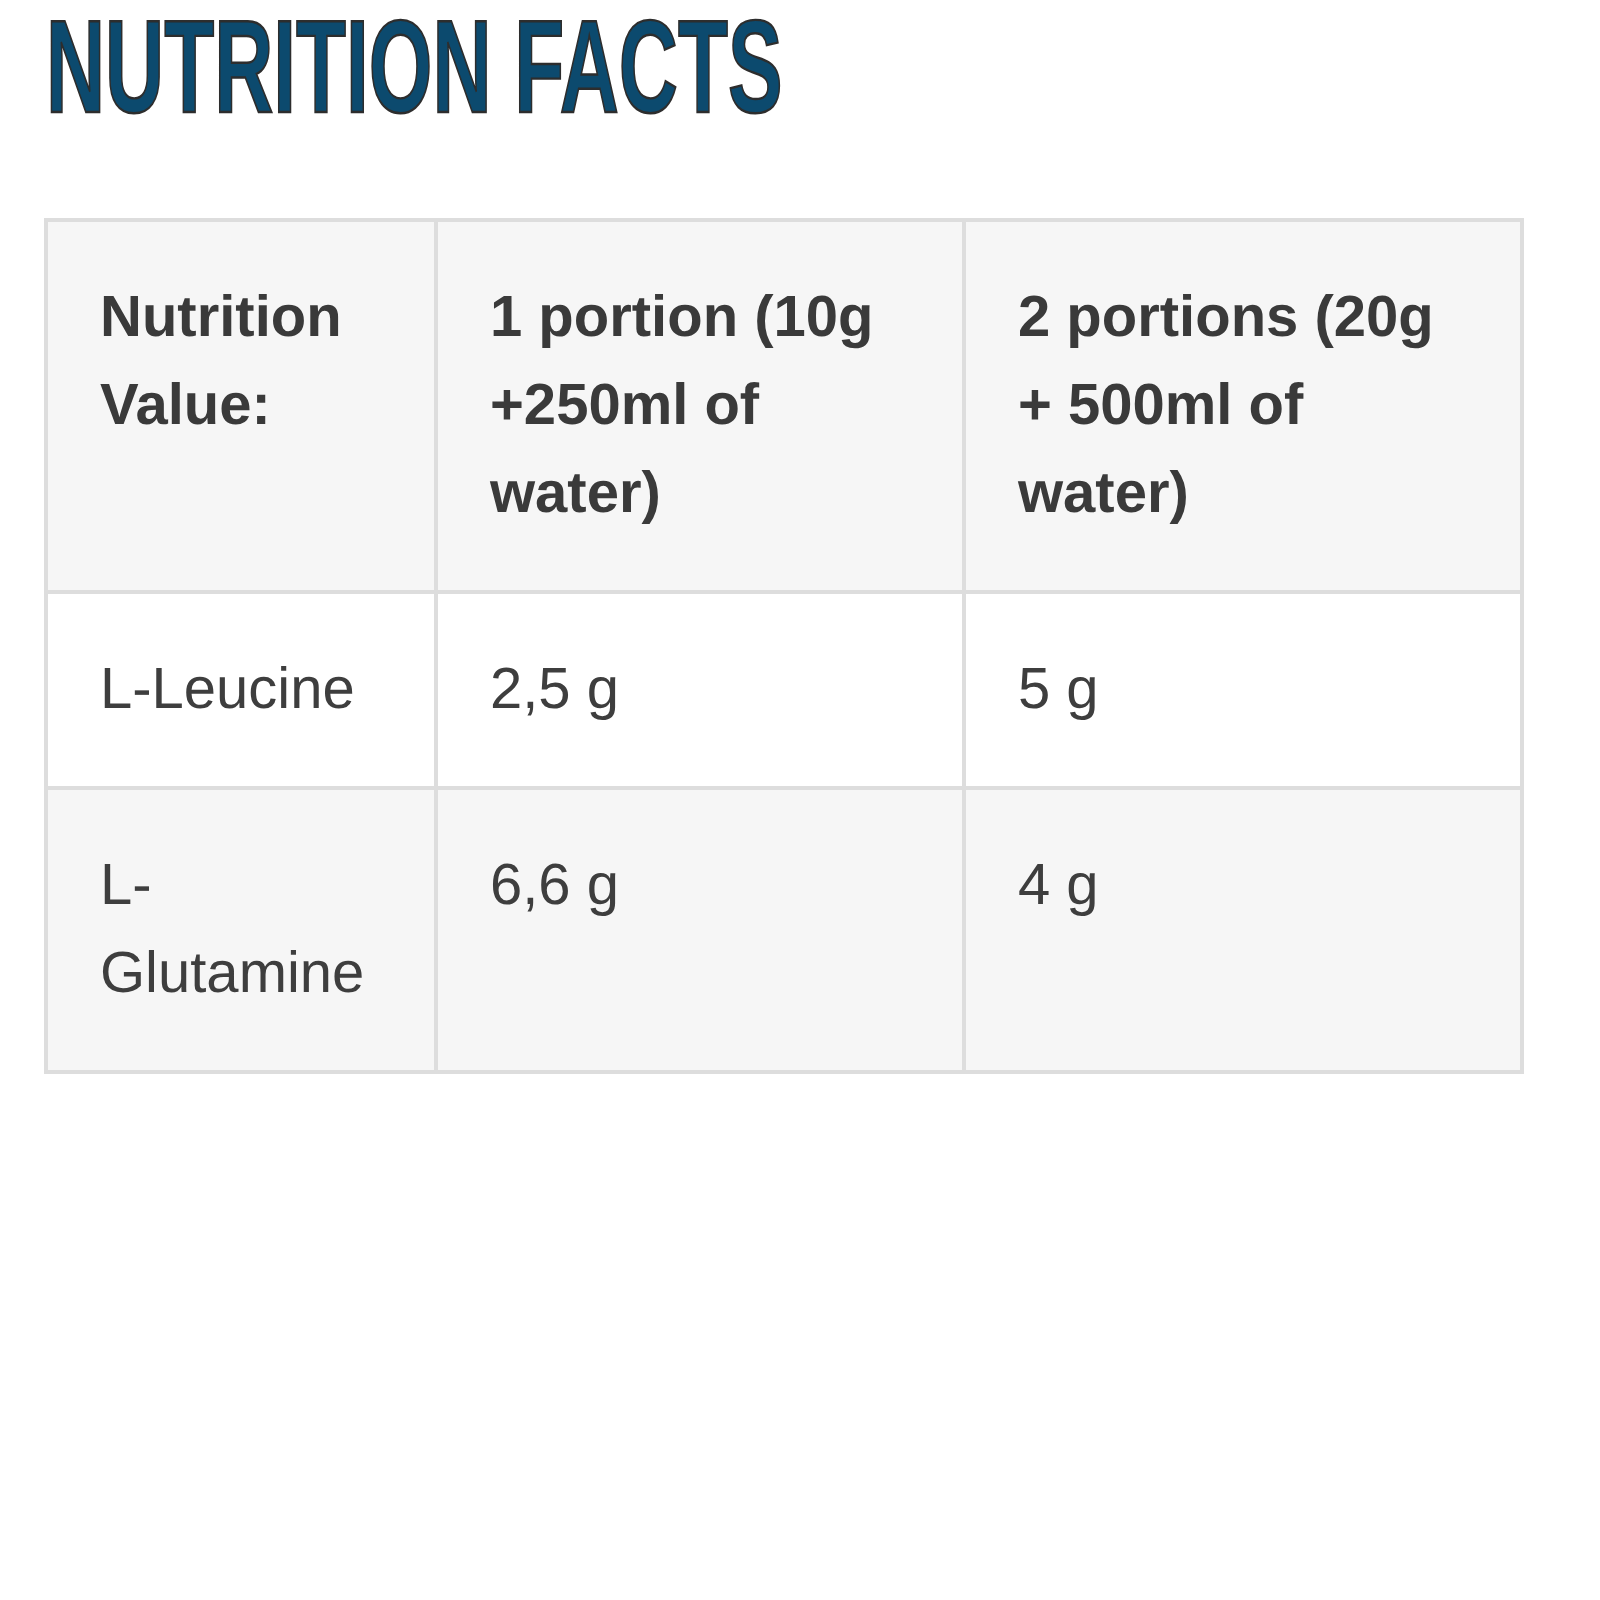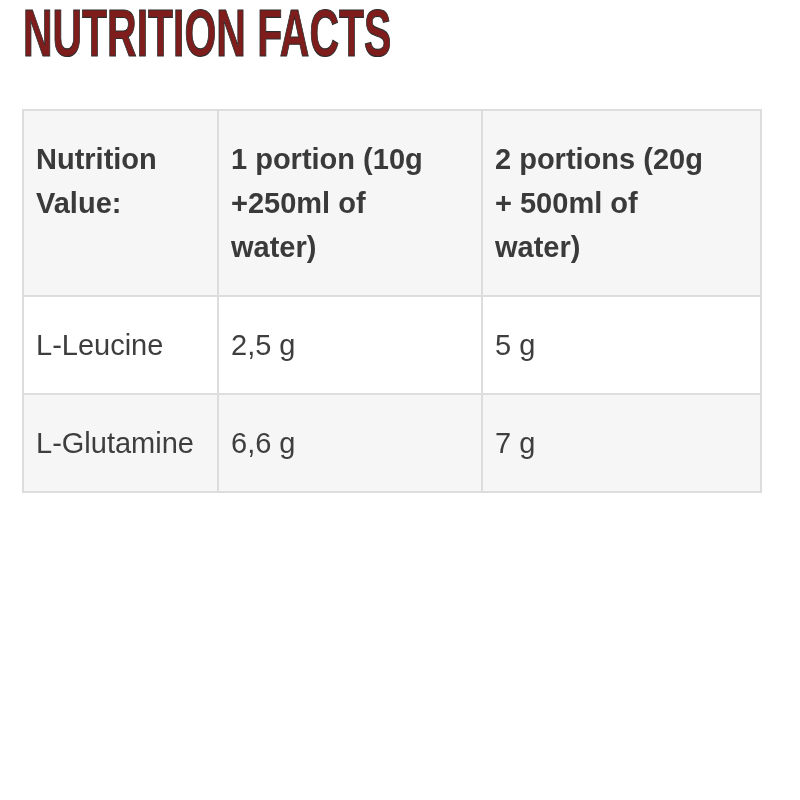--- a/index.html
+++ b/index.html
@@ -15,41 +15,41 @@
     width: 800px;
     height: 800px;
     padding: 0 40px 0 22px;
     font-family: "Liberation Sans", "DejaVu Sans", sans-serif;
   }
   h1.page-title {
     margin: 0 0 0 1px;
     height: 66px;
     line-height: 66px;
     font-size: 66px;
-    color: #7f1d1d;
+    color: #0c4a6e;
     white-space: nowrap;
   }
   .title-text {
     display: inline-block;
     transform: scaleX(0.62);
     transform-origin: 0 50%;
     font-weight: 700;
     -webkit-text-stroke: 1.2px #2d2d2d;
   }
   table.nutrition-table {
     border-collapse: collapse;
     table-layout: fixed;
     width: 738px;
     margin-top: 43px;
     border: 2px solid #d2d2d2;
   }
   .nutrition-table th,
   .nutrition-table td {
     border: 2px solid #dddddd;
-    padding: 26px 12px;
+    padding: 26px 26px;
     font-size: 29px;
     line-height: 44px;
     vertical-align: top;
     text-align: left;
     color: #3e3e3e;
     white-space: pre-line;
     overflow: hidden;
   }
   .nutrition-table th {
     font-weight: 700;
@@ -87,18 +87,18 @@
     </thead>
     <tbody>
       <tr>
         <td>L-Leucine</td>
         <td>2,5 g</td>
         <td>5 g</td>
       </tr>
       <tr>
         <td>L-Glutamine</td>
         <td>6,6 g</td>
-        <td>7 g</td>
+        <td>4 g</td>
       </tr>
     </tbody>
   </table>
 
 </div>
 
 </body></html>

